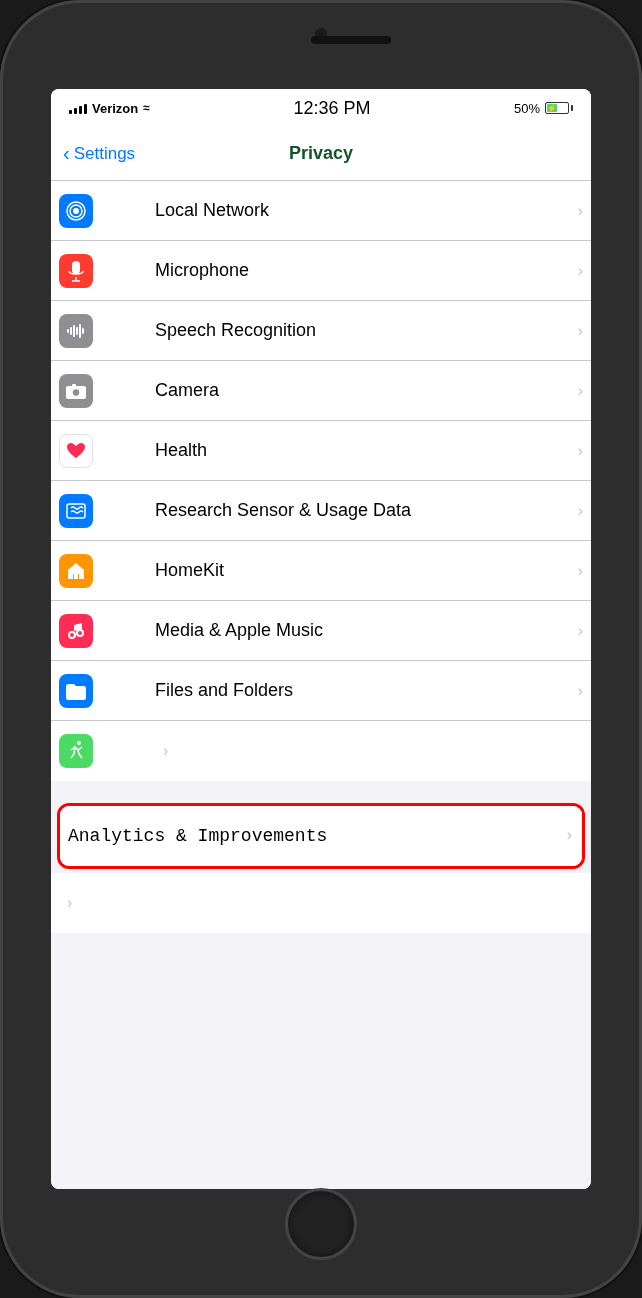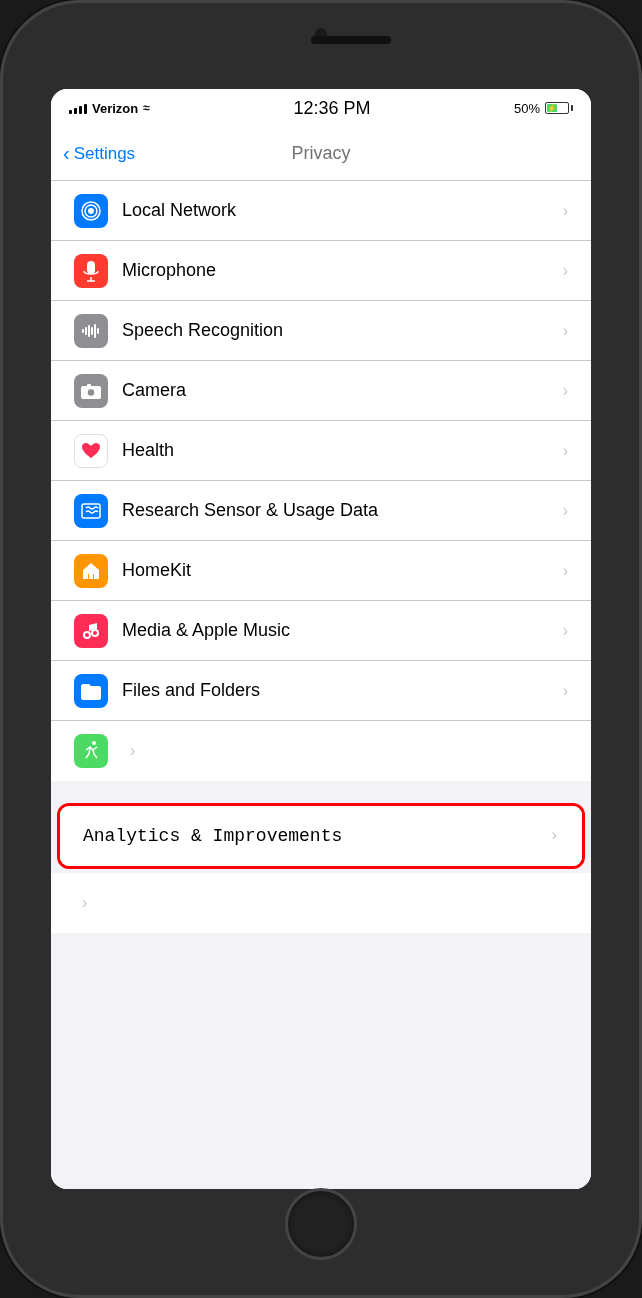--- a/index.html
+++ b/index.html
@@ -53,21 +53,21 @@
       height: 72px;
       border-radius: 50%;
       background: #222;
       border: 3px solid #444;
       box-shadow: inset 0 0 8px rgba(0,0,0,0.5);
     }
     .screen {
       width: 540px;
       height: 1100px;
       background: #f2f2f7;
-      border-radius: 16px;
+      border-radius: 8px;
       overflow: hidden;
       display: flex;
       flex-direction: column;
       margin-top: -20px;
     }
     
     .status-bar {
       background: white;
       height: 38px;
       display: flex;
@@ -163,41 +163,42 @@
       align-items: center;
       gap: 2px;
       cursor: pointer;
     }
     .nav-back-chevron {
       font-size: 20px;
       margin-right: 2px;
     }
     .nav-title {
       font-size: 18px;
-      font-weight: 400;
-      color: #737373;
+      font-weight: 700;
+      color: #14532d;
     }
     
     .content {
       flex: 1;
       overflow: hidden;
       background: #f2f2f7;
     }
     .settings-group {
       background: white;
       margin: 0;
     }
     .settings-row {
       display: flex;
       align-items: center;
       height: 60px;
-      padding: 0 23px;
+      padding: 0 8px;
       border-bottom: 0.5px solid #c8c8cc;
       cursor: pointer;
       background: white;
+      gap: 48px;
     }
     .settings-row:last-child {
       border-bottom: none;
     }
     .row-icon {
       width: 34px;
       height: 34px;
       border-radius: 8px;
       margin-right: 14px;
       display: flex;

